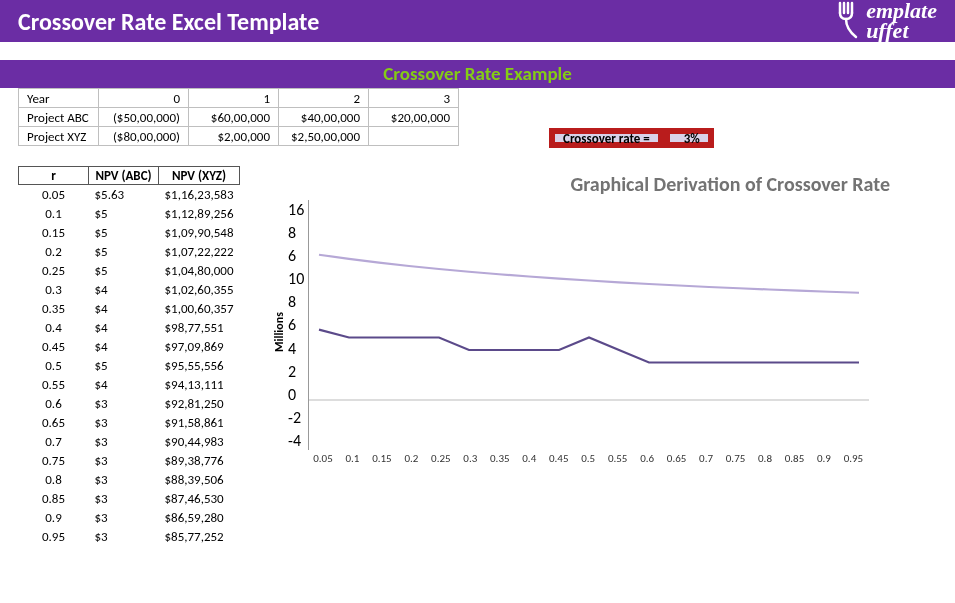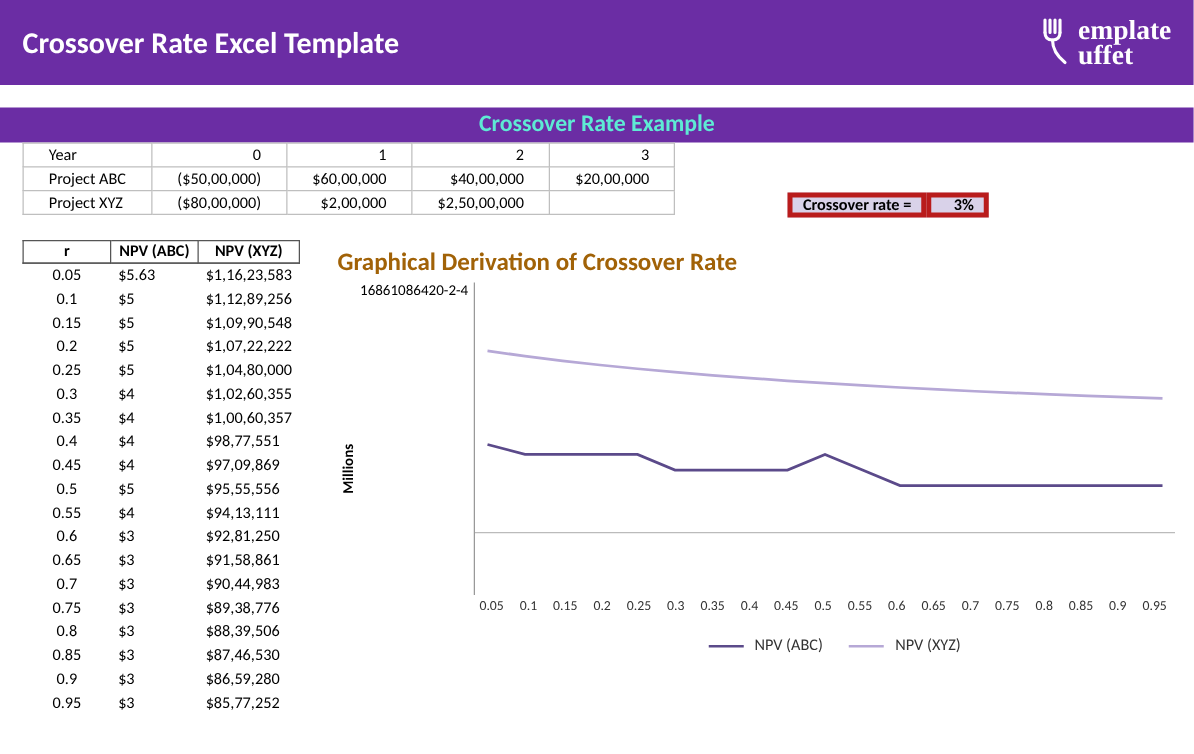--- a/index.html
+++ b/index.html
@@ -10,63 +10,64 @@
     background: #fff;
     width: 955px;
   }
   .header-bar {
     background: #6b2da4;
     color: #fff;
     display: flex;
     align-items: center;
     justify-content: space-between;
     padding: 8px 18px;
-    height: 68px;
+    height: 42px;
   }
   .header-title {
     font-size: 24px;
     font-weight: bold;
   }
   .logo {
     display: flex;
     align-items: center;
     font-size: 22px;
     font-weight: bold;
     font-family: "Segoe Script", cursive;
+    font-style: italic;
   }
   .logo svg { margin-right: 2px; }
   .gap-row { height: 18px; background: #fff; }
   .example-title-row {
     background: #6b2da4;
-    color: #5eead4;
+    color: #84cc16;
     text-align: center;
     font-weight: bold;
     font-size: 19px;
     padding: 2px 0 3px;
   }
   table { border-collapse: collapse; }
   .proj-table {
     margin-left: 18px;
   }
   .proj-table td, .proj-table th {
     border: 1px solid #bfbfbf;
-    padding: 1px 20px;
+    padding: 1px 8px;
     font-size: 13px;
     text-align: right;
     min-width: 90px;
     height: 19px;
   }
   .proj-table .label { text-align: left; min-width: 80px; }
   .crossover-box {
     display: inline-flex;
     margin-left: 90px;
     vertical-align: top;
   }
   .crossover-box .cell {
-    border: 4px solid #b91c1c;
+    border: 6px solid #b91c1c;
     background: #d9d2e9;
     padding: 1px 8px;
     font-size: 13px;
     font-weight: bold;
     height: 20px;
     display: flex;
     align-items: center;
   }
   .crossover-box .val { min-width: 50px; justify-content: flex-end; }
   .lower {
@@ -89,44 +90,45 @@
     text-align: left;
     min-width: 70px;
     height: 19px;
   }
   .npv-table td:first-child { text-align: center; }
   .chart-area {
     margin-left: 30px;
     width: 620px;
   }
   .chart-title {
-    text-align: left;
+    text-align: right;
     font-size: 20px;
     font-weight: bold;
     font-family: Calibri, Arial, sans-serif;
-    color: #a16207;
+    color: #737373;
     margin-top: 6px;
     margin-bottom: 4px;
   }
   .chart-body {
     display: flex;
   }
   .ylabel {
     writing-mode: vertical-rl;
     transform: rotate(180deg);
     font-weight: bold;
     font-size: 12px;
     text-align: center;
     padding: 0 2px;
   }
   .yticks {
     display: flex;
+    flex-direction: column;
     justify-content: space-between;
-    text-align: center;
-    font-size: 12px;
+    text-align: left;
+    font-size: 16px;
     padding-right: 4px;
     height: 250px;
   }
   .plot {
     position: relative;
     width: 560px;
     height: 250px;
     border-left: 1px solid #999;
   }
   .xticks {
@@ -360,22 +362,16 @@
             <span>0.55</span>
             <span>0.6</span>
             <span>0.65</span>
             <span>0.7</span>
             <span>0.75</span>
             <span>0.8</span>
             <span>0.85</span>
             <span>0.9</span>
             <span>0.95</span>
           </div>
-        <div class="legend">
-          <span class="swatch" id="sw0" style="border-top-color: rgb(91, 74, 138);"></span>
-          <span>NPV (ABC)</span>
-          <span class="swatch" id="sw1" style="border-top-color: rgb(182, 168, 214);"></span>
-          <span>NPV (XYZ)</span>
-        </div>
       </div>
     </div>
   </div>
 </div>
 
 </body></html>

